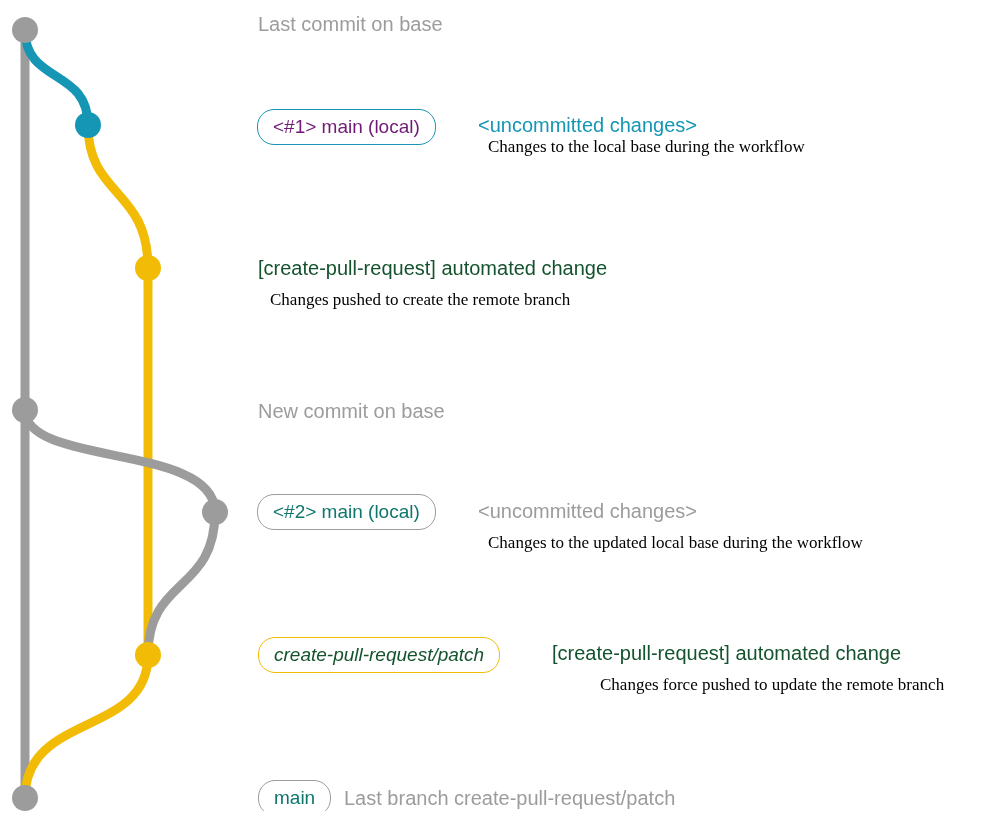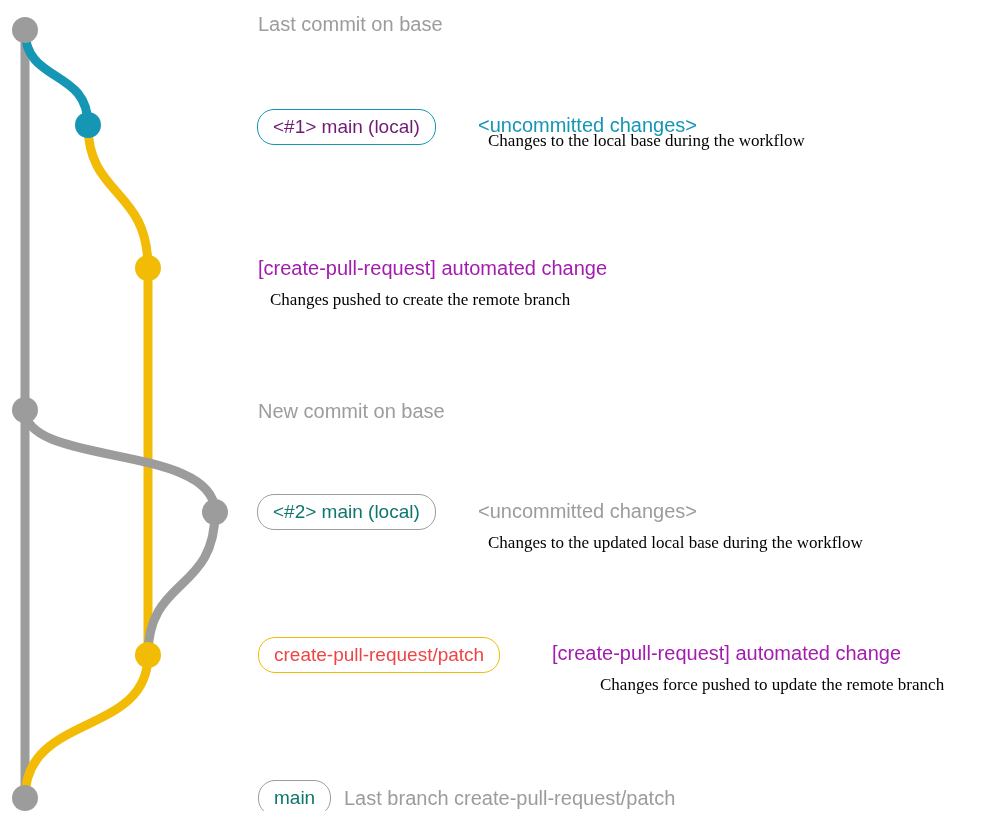--- a/index.html
+++ b/index.html
@@ -10,35 +10,35 @@
     background:#ffffff;
     overflow:hidden;
     font-family:"Liberation Sans", sans-serif;
   }
   .graph-svg{position:absolute;left:0;top:0;}
   .lbl{position:absolute;white-space:nowrap;}
   .sans{font-family:"Liberation Sans", sans-serif;font-size:20px;}
   .serif{font-family:"Liberation Serif", serif;font-size:17px;color:#000000;}
   .gray{color:#9c9c9c;}
   .teal{color:#1596b5;}
-  .yellow{color:#a21caf;}
+  .yellow{color:#14532d;}
   .badge{
     position:absolute;
     background:#ffffff;
     border:1.5px solid;
     border-radius:17px;
     padding:5px 15px;
     font-size:19px;
     line-height:1.25;
     font-family:"Liberation Sans", sans-serif;
     white-space:nowrap;
   }
   .badge.teal{border-color:#1596b5;color:#701a75;}
   .badge.gray{border-color:#9c9c9c;color:#0f766e;}
-  .badge.yellow{border-color:#f2bb05;color:#ef4444;}
+  .badge.yellow{border-color:#f2bb05;color:#14532d;font-style:italic;}
 </style>
 </head>
 <body>
 
 <div class="stage">
 
   <svg class="graph-svg" width="250" height="827" viewBox="0 0 250 827">
 
     <path d="M25,30 L25,798" fill="none" stroke-width="9" stroke-linecap="round" stroke="#9c9c9c"></path>
 
@@ -60,21 +60,21 @@
     <circle cx="25" cy="410" r="13" fill="#9c9c9c"></circle>
     <circle cx="215" cy="512" r="13" fill="#9c9c9c"></circle>
     <circle cx="148" cy="655" r="13" fill="#f2bb05"></circle>
     <circle cx="25" cy="798" r="13" fill="#9c9c9c"></circle>
   </svg>
 
   <div class="lbl sans gray" style="left:258px;top:13px;">Last commit on base</div>
 
   <div class="badge teal" style="left:257px;top:109px;">&lt;#1&gt; main (local)</div>
   <div class="lbl sans teal" style="left:478px;top:114px;">&lt;uncommitted changes&gt;</div>
-  <div class="lbl serif" style="left:488px;top:131px;">Changes to the local base during the workflow</div>
+  <div class="lbl serif" style="left:488px;top:137px;">Changes to the local base during the workflow</div>
 
   <div class="lbl sans yellow" style="left:258px;top:257px;">[create-pull-request] automated change</div>
   <div class="lbl serif" style="left:270px;top:290px;">Changes pushed to create the remote branch</div>
 
   <div class="lbl sans gray" style="left:258px;top:400px;">New commit on base</div>
 
   <div class="badge gray" style="left:257px;top:494px;">&lt;#2&gt; main (local)</div>
   <div class="lbl sans gray" style="left:478px;top:500px;">&lt;uncommitted changes&gt;</div>
   <div class="lbl serif" style="left:488px;top:533px;">Changes to the updated local base during the workflow</div>
 

